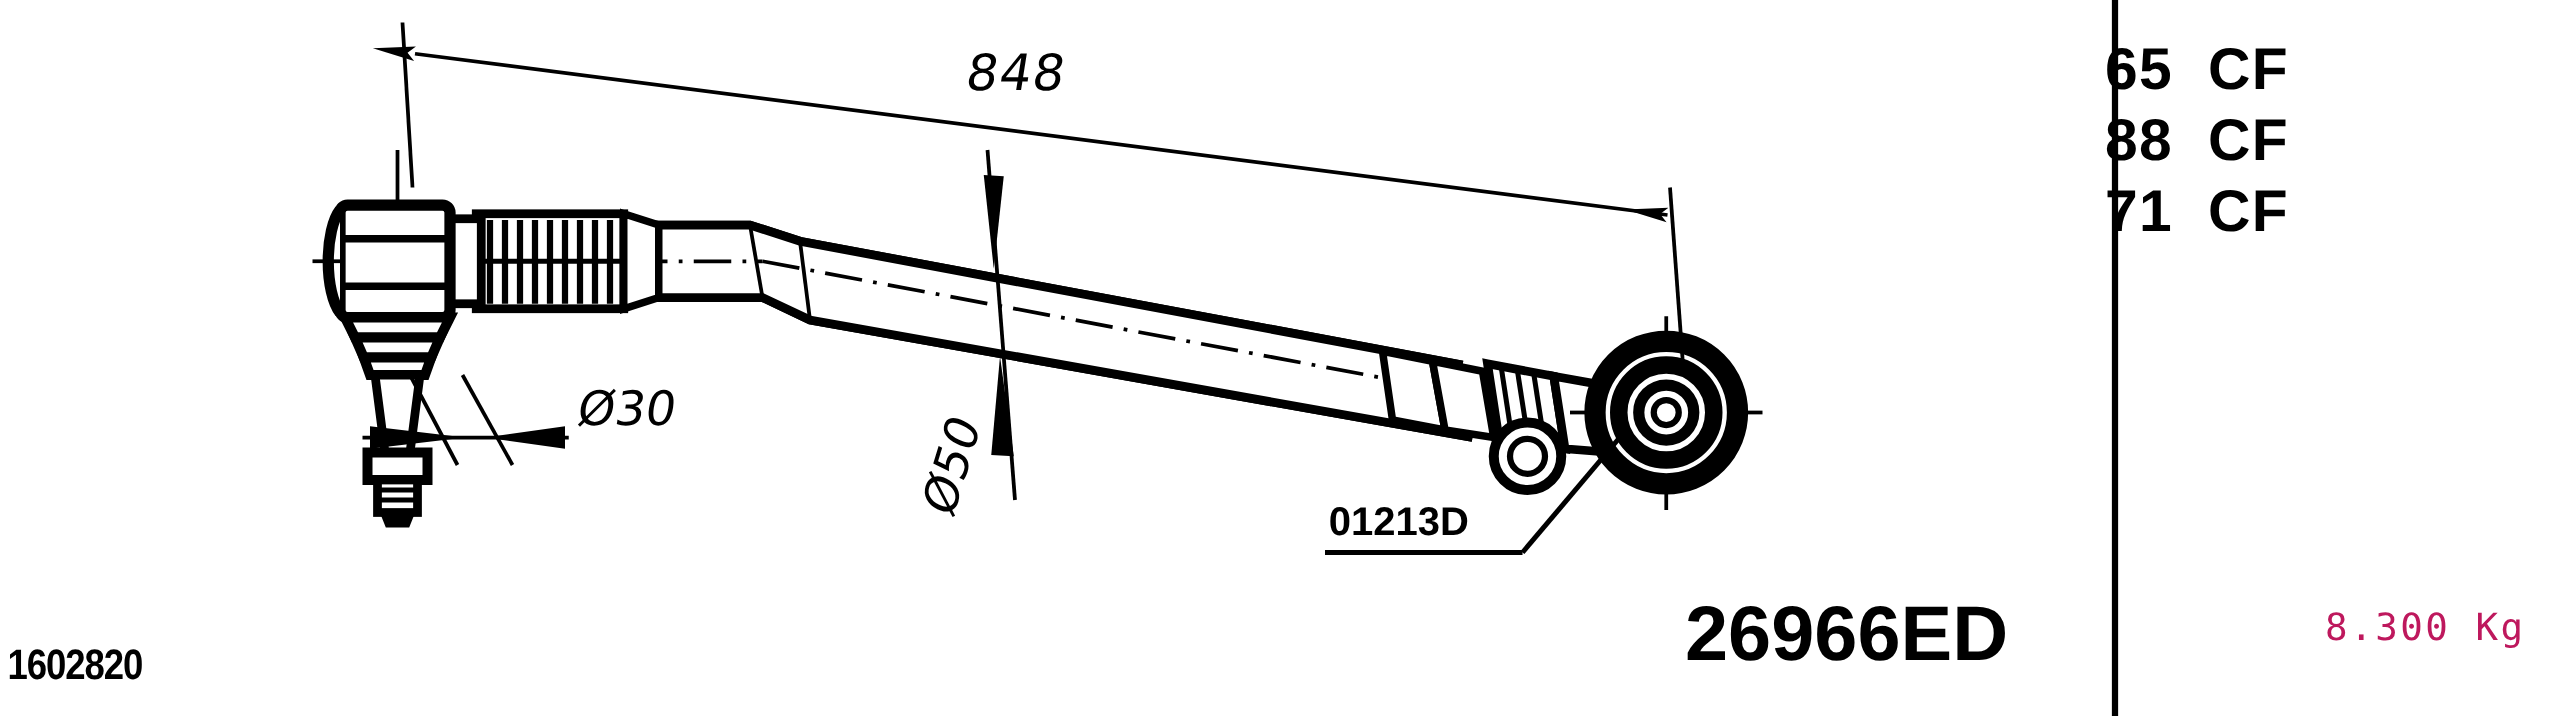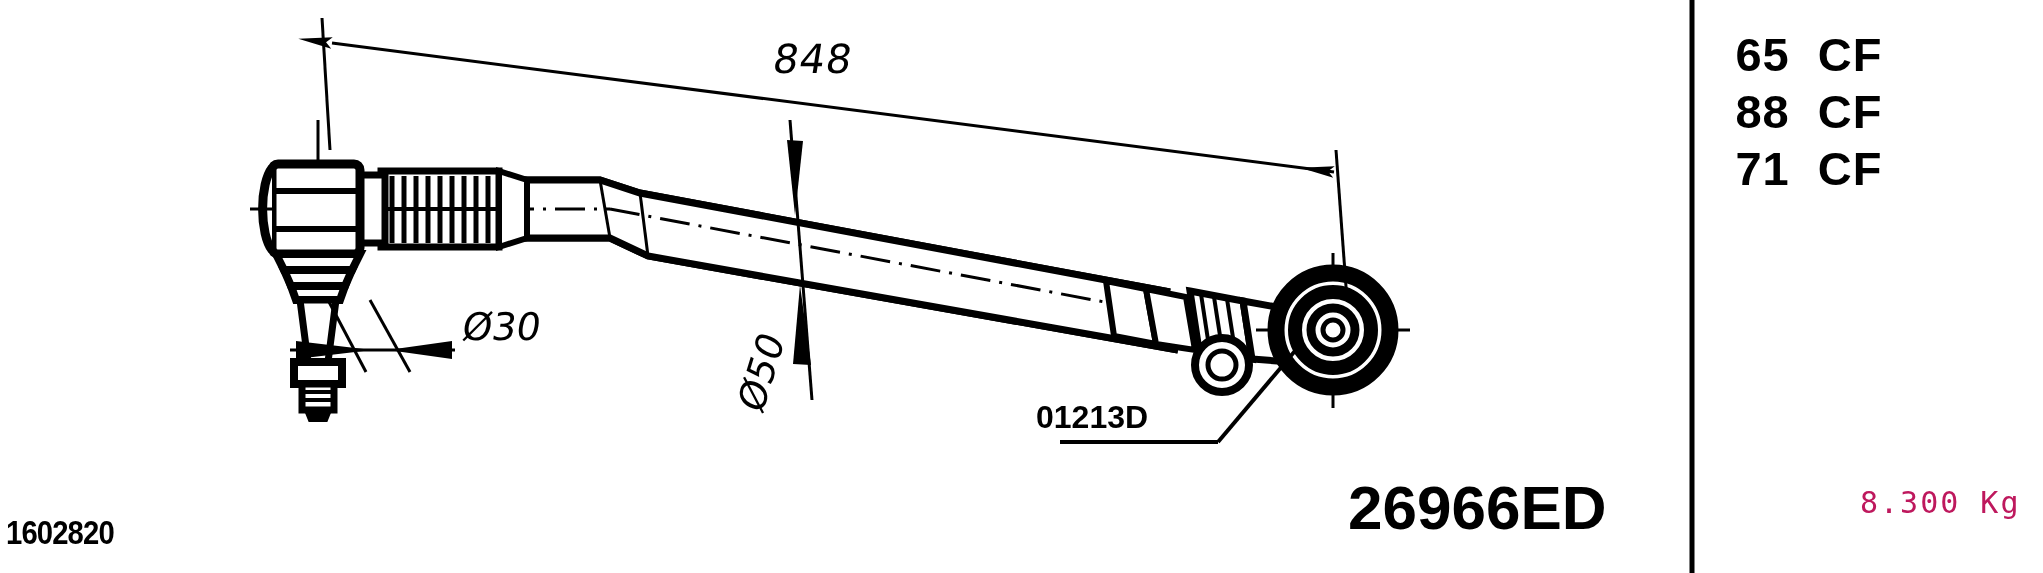--- a/index.html
+++ b/index.html
@@ -27,21 +27,21 @@
     width: 2043px;
     height: 573px;
     display: block;
   }
   
   .spec-col {
     position: absolute;
     left: 1684px;
     top: 26px;
     width: 250px;
-    text-align: center;
+    text-align: left;
   }
   .spec-row {
     font-family: "Liberation Sans", sans-serif;
     font-weight: bold;
     font-size: 47px;
     line-height: 57px;
     letter-spacing: 1px;
     color: #000000;
     white-space: pre;
   }
@@ -111,21 +111,21 @@
     transform: rotate(-73deg) skewX(-9deg);
     transform-origin: left top;
   }
   .dim-d50 {
     position: static;
     font-size: 38px;
     letter-spacing: 0px;
   }
   .callout-text {
     position: absolute;
-    left: 1036px;
+    left: 1063px;
     top: 399px;
     font-family: "Liberation Sans", sans-serif;
     font-weight: bold;
     font-size: 32px;
     letter-spacing: 0px;
     color: #000000;
     white-space: nowrap;
   }
 </style>
 </head>

